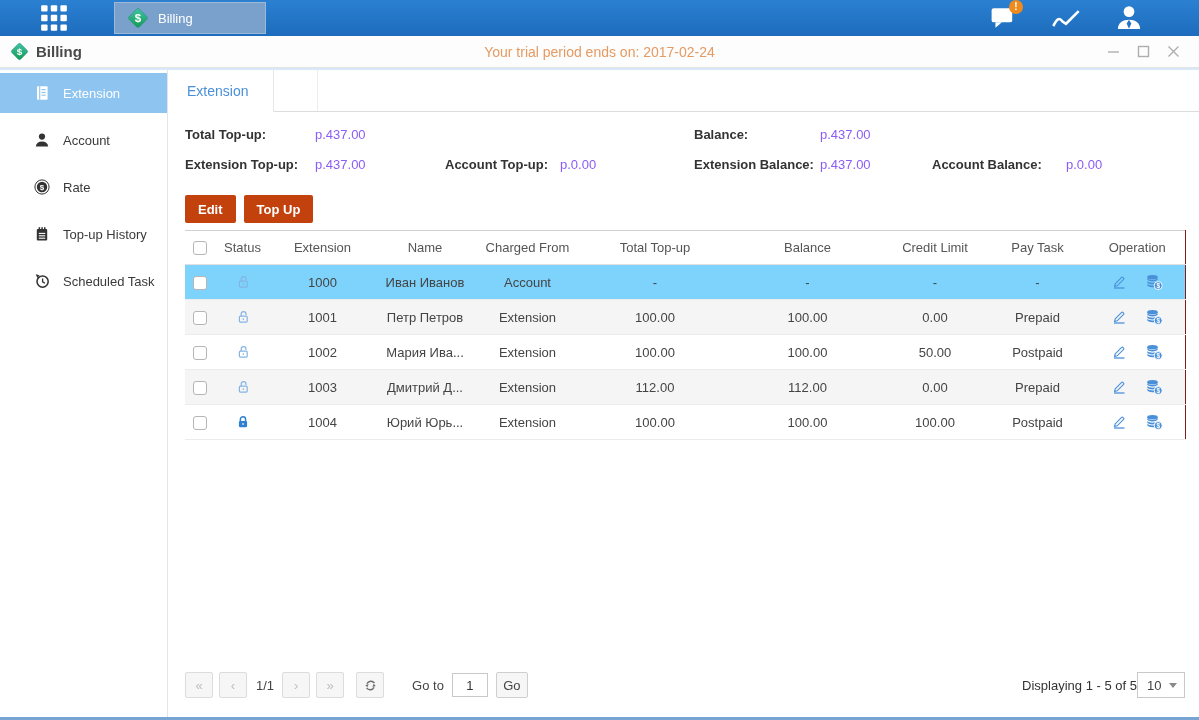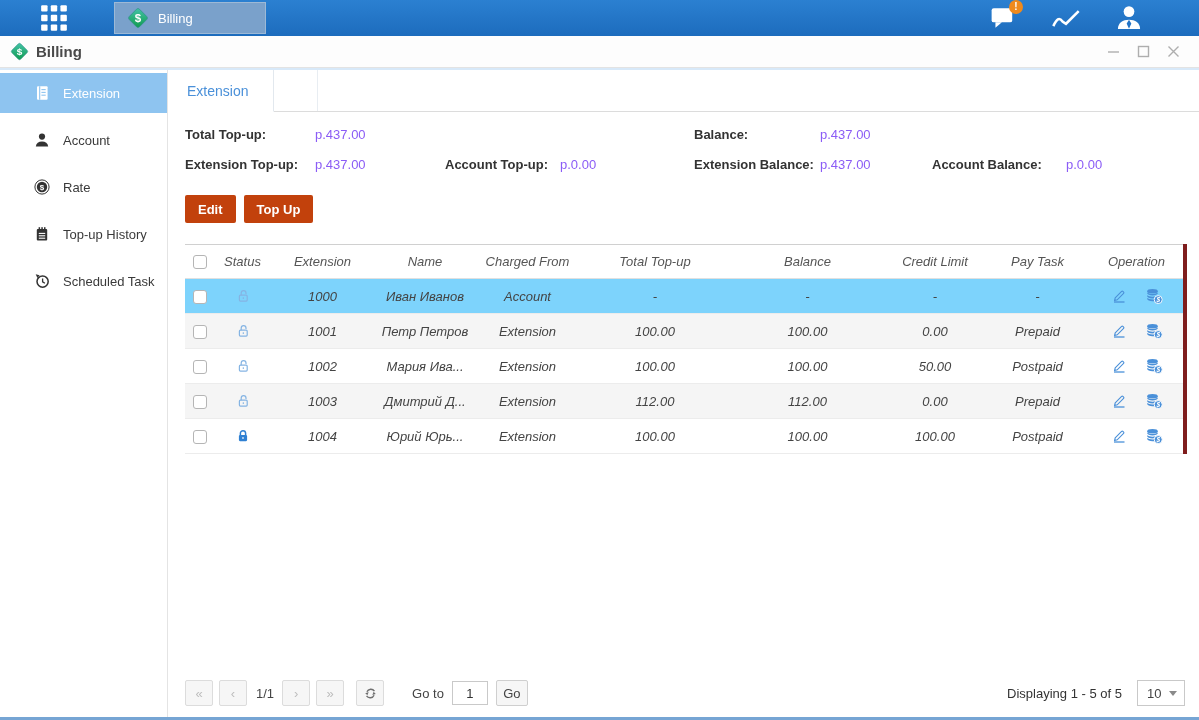--- a/index.html
+++ b/index.html
@@ -32,55 +32,55 @@
   .side-item { height:40px; margin-bottom:7px; display:flex; align-items:center; gap:12px; padding-left:33px; font-size:13px; color:#3a3a3a; cursor:pointer; --icon-bg:#ffffff; }
   .side-item .s-icon { width:18px; height:17px; display:flex; align-items:center; justify-content:center; color:#333; }
   .side-item.active { background:#8ec4f0; color:#fff; }
   .side-item.active .s-icon { color:#fff; --icon-bg:#8ec4f0; }
 
   
   .main { flex:1; display:flex; flex-direction:column; min-width:0; }
   .tabbar { height:42px; display:flex; border-bottom:1px solid #dcdcdc; flex:0 0 42px; }
   .tab { width:106px; padding-left:19px; line-height:42px; font-size:14px; color:#4a90d9; background:#fff; border-right:1px solid #e2e8ee; cursor:pointer; position:relative; margin-bottom:-1px; border-bottom:1px solid #fff; }
   .tab-ghost { width:44px; border-right:1px solid #e8edf2; }
-  .main-inner { flex:1; display:flex; flex-direction:column; padding:0 14px 4px 17px; min-height:0; }
+  .main-inner { flex:1; display:flex; flex-direction:column; padding:0 14px 12px 17px; min-height:0; }
 
   
   .summary { display:flex; margin-top:15px; font-size:13px; }
   .sum-col-left { width:509px; flex:0 0 509px; }
   .sum-col-right { flex:1; }
   .sum-row { display:flex; margin-bottom:15px; white-space:nowrap; }
   .sum-lbl { font-weight:bold; color:#333; }
   .sum-val { color:#8b5cf6; }
   .w130{width:130px;} .w133{width:130px;} .w112{width:115px;}
   .w126{width:126px;} .w110{width:112px;} .w136{width:134px;}
 
   
   .actions { margin-top:8px; display:flex; gap:8px; }
   .btn-primary { background:#c2410c; color:#fff; border:none; font-size:13px; font-weight:bold; padding:0 13px; height:28px; border-radius:2px; cursor:pointer; font-family:"Liberation Sans",sans-serif; }
 
   
-  table.ext-table { margin-top:21px; width:1000px; border-collapse:collapse; table-layout:fixed; font-size:13px; border-top:1px solid #d0d0d0; border-right:4px solid #7f1d1d;font-style:italic; }
+  table.ext-table { margin-top:7px; width:1000px; border-collapse:collapse; table-layout:fixed; font-size:13px; border-top:1px solid #d0d0d0; border-right:1px solid #7f1d1d; }
   .ext-table th { height:34px; font-weight:normal; color:#555; border-bottom:1px solid #e0e0e0; text-align:center; }
   .ext-table td { height:35px; color:#444; text-align:center; border-bottom:1px solid #ececec; overflow:hidden; white-space:nowrap; }
   .ext-table tbody tr:nth-child(even) { background:#f5f5f5; }
   .ext-table tbody tr.row-highlight { background:#7dd3fc; }
   .cb { display:inline-block; width:14px; height:14px; border:1px solid #b5b5b5; border-radius:3px; background:#fff; cursor:pointer; vertical-align:middle; }
   .op-icons { display:flex; justify-content:center; gap:18px; align-items:center; }
   .op-icons span { cursor:pointer; display:inline-flex; }
   .lock-wrap { display:inline-flex; vertical-align:middle; }
 
   
   .footer { margin-top:auto; margin-bottom:7px; display:flex; align-items:center; font-size:13px; color:#333; }
   .pg-btn { width:28px; height:26px; background:#f6f6f6; border:1px solid #dcdcdc; border-radius:2px; color:#bdbdbd; font-size:13px; display:flex; align-items:center; justify-content:center; cursor:pointer; margin-right:6px; }
   .pg-indicator { margin:0 8px 0 3px; color:#444; }
   .goto-label { margin:0 8px 0 22px; color:#444; }
   .goto-input { width:36px; height:24px; border:1px solid #c9c9c9; text-align:center; font-size:13px; font-family:"Liberation Sans",sans-serif; color:#333; }
   .go-btn { margin-left:8px; width:32px; height:26px; background:#f6f6f6; border:1px solid #cfcfcf; border-radius:2px; font-size:13px; color:#444; cursor:pointer; font-family:"Liberation Sans",sans-serif; }
-  .footer-right { margin-left:auto; display:flex; align-items:center; gap:15px; }
+  .footer-right { margin-left:auto; display:flex; align-items:center; gap:0; }
   .page-size { width:48px; height:26px; border:1px solid #c9c9c9; background:#fff; display:flex; align-items:center; justify-content:space-between; padding:0 7px 0 9px; cursor:pointer; color:#444; }
   .sel-arrow { width:0; height:0; border-left:4px solid transparent; border-right:4px solid transparent; border-top:5px solid #8a8a8a; }
 </style>
 </head>
 <body>
 
 <div class="window">
 
   <div class="topbar">
     <div class="apps-grid">
@@ -141,20 +141,21 @@
             <linearGradient id="dg2" x1="0" y1="0" x2="1" y2="1">
               <stop offset="0" stop-color="#45c4a9"></stop>
               <stop offset="1" stop-color="#0f9a4d"></stop>
             </linearGradient>
           </defs>
         <rect x="3.4" y="3.4" width="13.2" height="13.2" rx="2" transform="rotate(45 10 10)" fill="url(#dg2)" stroke="#2b8f85" stroke-width="0.6"></rect>
         <text x="10" y="13.8" text-anchor="middle" font-size="10.5" font-weight="bold" fill="#fff">$</text>
       </svg>
       <b>Billing</b>
     </div>
+    <div class="trial-notice">Your trial period ends on: 2017-02-24</div>
     <div class="win-controls">
       <div class="win-btn">
         <svg width="15" height="15" viewBox="0 0 15 15">
             <line x1="2" y1="8" x2="13" y2="8" stroke="#aeaeae" stroke-width="1.4"></line>
           </svg>
       </div>
       <div class="win-btn">
         <svg width="15" height="15" viewBox="0 0 15 15">
             <rect x="2.5" y="2.5" width="10" height="10" fill="none" stroke="#aeaeae" stroke-width="1.4"></rect>
           </svg>

